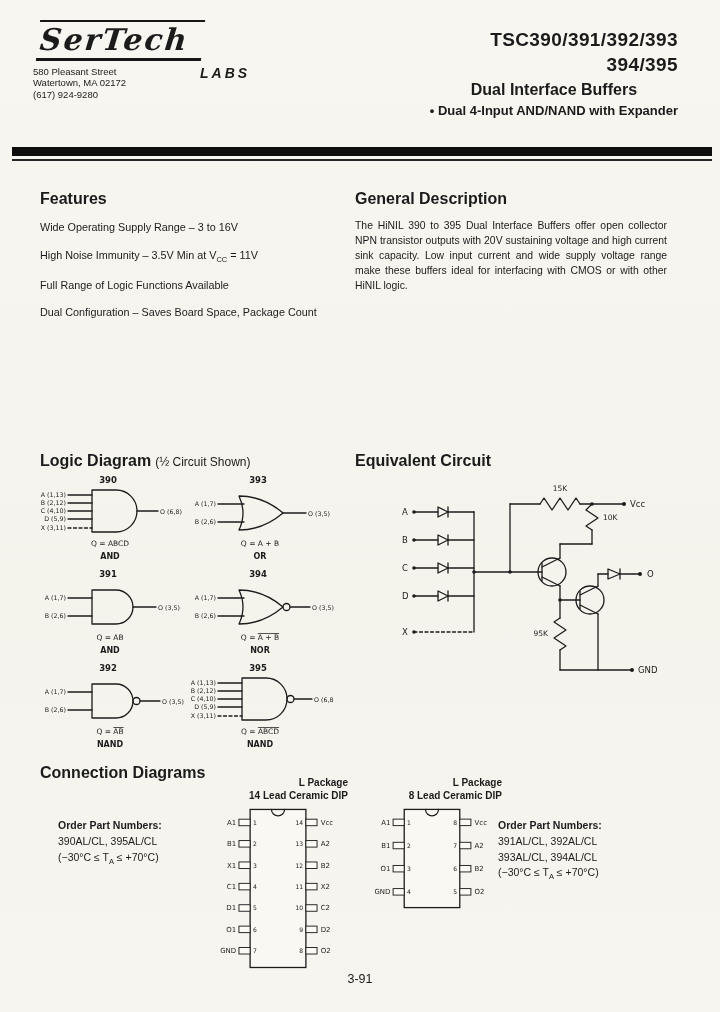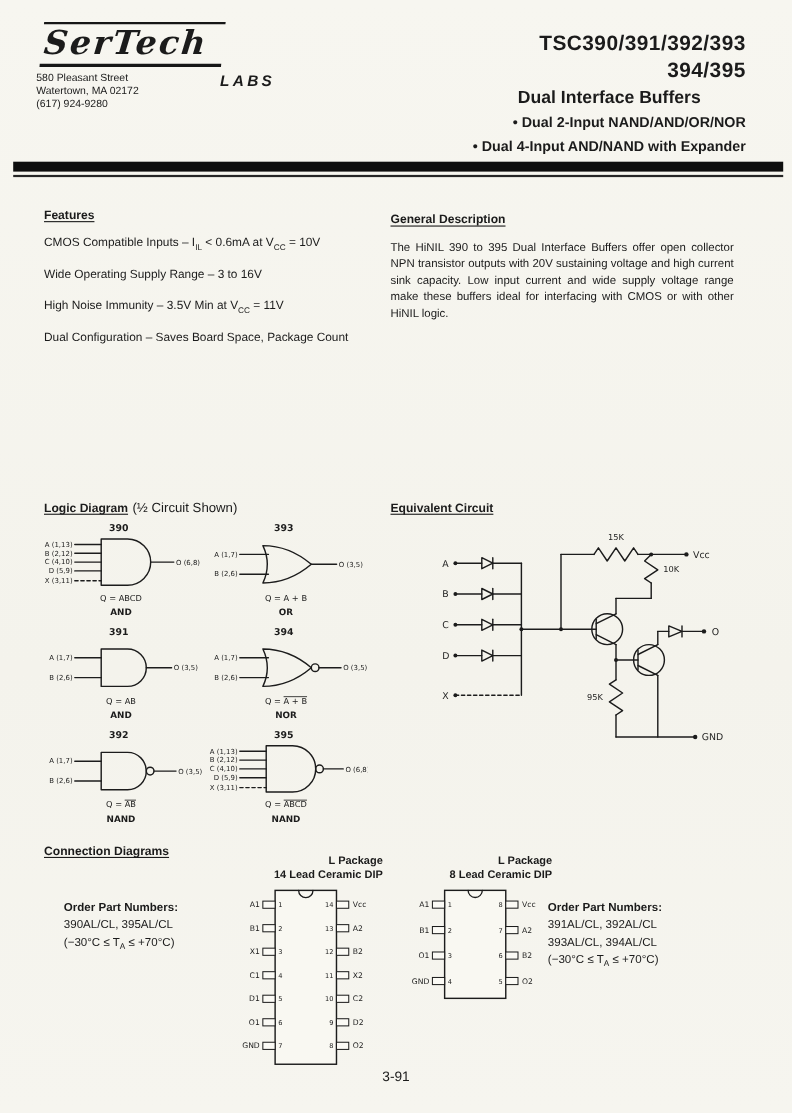--- a/index.html
+++ b/index.html
@@ -16,21 +16,21 @@
              font-size:14px;letter-spacing:3px;}
   .address{position:absolute;left:33px;top:66px;font-size:9.5px;line-height:1.2;}
   .title-block{position:absolute;right:42px;top:28px;text-align:right;}
   .t1{font-size:19px;font-weight:700;letter-spacing:.4px;line-height:1.3;}
   .t3{font-size:16px;font-weight:700;margin-top:4px;text-align:center;}
   .tb{font-size:13px;font-weight:700;margin-top:3px;line-height:1.45;}
 
   .bar1{position:absolute;left:12px;right:8px;top:147px;height:9px;background:#0e0e0e;}
   .bar2{position:absolute;left:12px;right:8px;top:159px;height:2px;background:#262626;}
 
-  .heading{font-size:11px;font-weight:700;text-decoration:underline;text-underline-offset:2px;}
+  .heading{font-size:16px;font-weight:700;text-underline-offset:2px;}
   .note{font-size:12px;font-weight:400;text-decoration:none;margin-left:4px;}
 
   .features{position:absolute;left:40px;top:190px;width:300px;}
   .features p{font-size:10.8px;line-height:1.35;margin:0 0 13px 0;}
   .features .heading{display:block;margin-bottom:12px;}
   sub.sb{font-size:7.5px;}
 
   .gendesc{position:absolute;left:355px;top:190px;width:312px;}
   .gendesc p{font-size:10.4px;line-height:1.45;text-align:justify;margin:10px 0 0 0;}
 
@@ -80,31 +80,30 @@
   </div>
   <div class="address">
     <div>580 Pleasant Street</div>
     <div>Watertown, MA  02172</div>
     <div>(617) 924-9280</div>
   </div>
   <div class="title-block">
     <div class="t1">TSC390/391/392/393</div>
     <div class="t1">394/395</div>
     <div class="t3">Dual Interface Buffers</div>
-    <div class="tb">• Dual 2-Input NAND/AND/OR/NOR</div>
     <div class="tb">• Dual 4-Input AND/NAND with Expander</div>
   </div>
   <div class="bar1"></div>
   <div class="bar2"></div>
 
   <div class="features">
     <span class="heading">Features</span>
-    <p><span>CMOS Compatible Inputs – I</span><sub class="sb">IL</sub><span> &lt; 0.6mA at V</span><sub class="sb">CC</sub><span> = 10V</span></p>
     <p>Wide Operating Supply Range – 3 to 16V</p>
     <p><span>High Noise Immunity – 3.5V Min at V</span><sub class="sb">CC</sub><span> = 11V</span></p>
+    <p>Full Range of Logic Functions Available</p>
     <p>Dual Configuration – Saves Board Space, Package Count</p>
   </div>
 
   <div class="gendesc">
     <span class="heading">General Description</span>
     <p>The HiNIL 390 to 395 Dual Interface Buffers offer open collector NPN transistor outputs with 20V sustaining voltage and high current sink capacity. Low input current and wide supply voltage range make these buffers ideal for interfacing with CMOS or with other HiNIL logic.</p>
   </div>
 
   <div class="logic-head">
     <span class="heading">Logic Diagram</span><span class="note">(½ Circuit Shown)</span>

